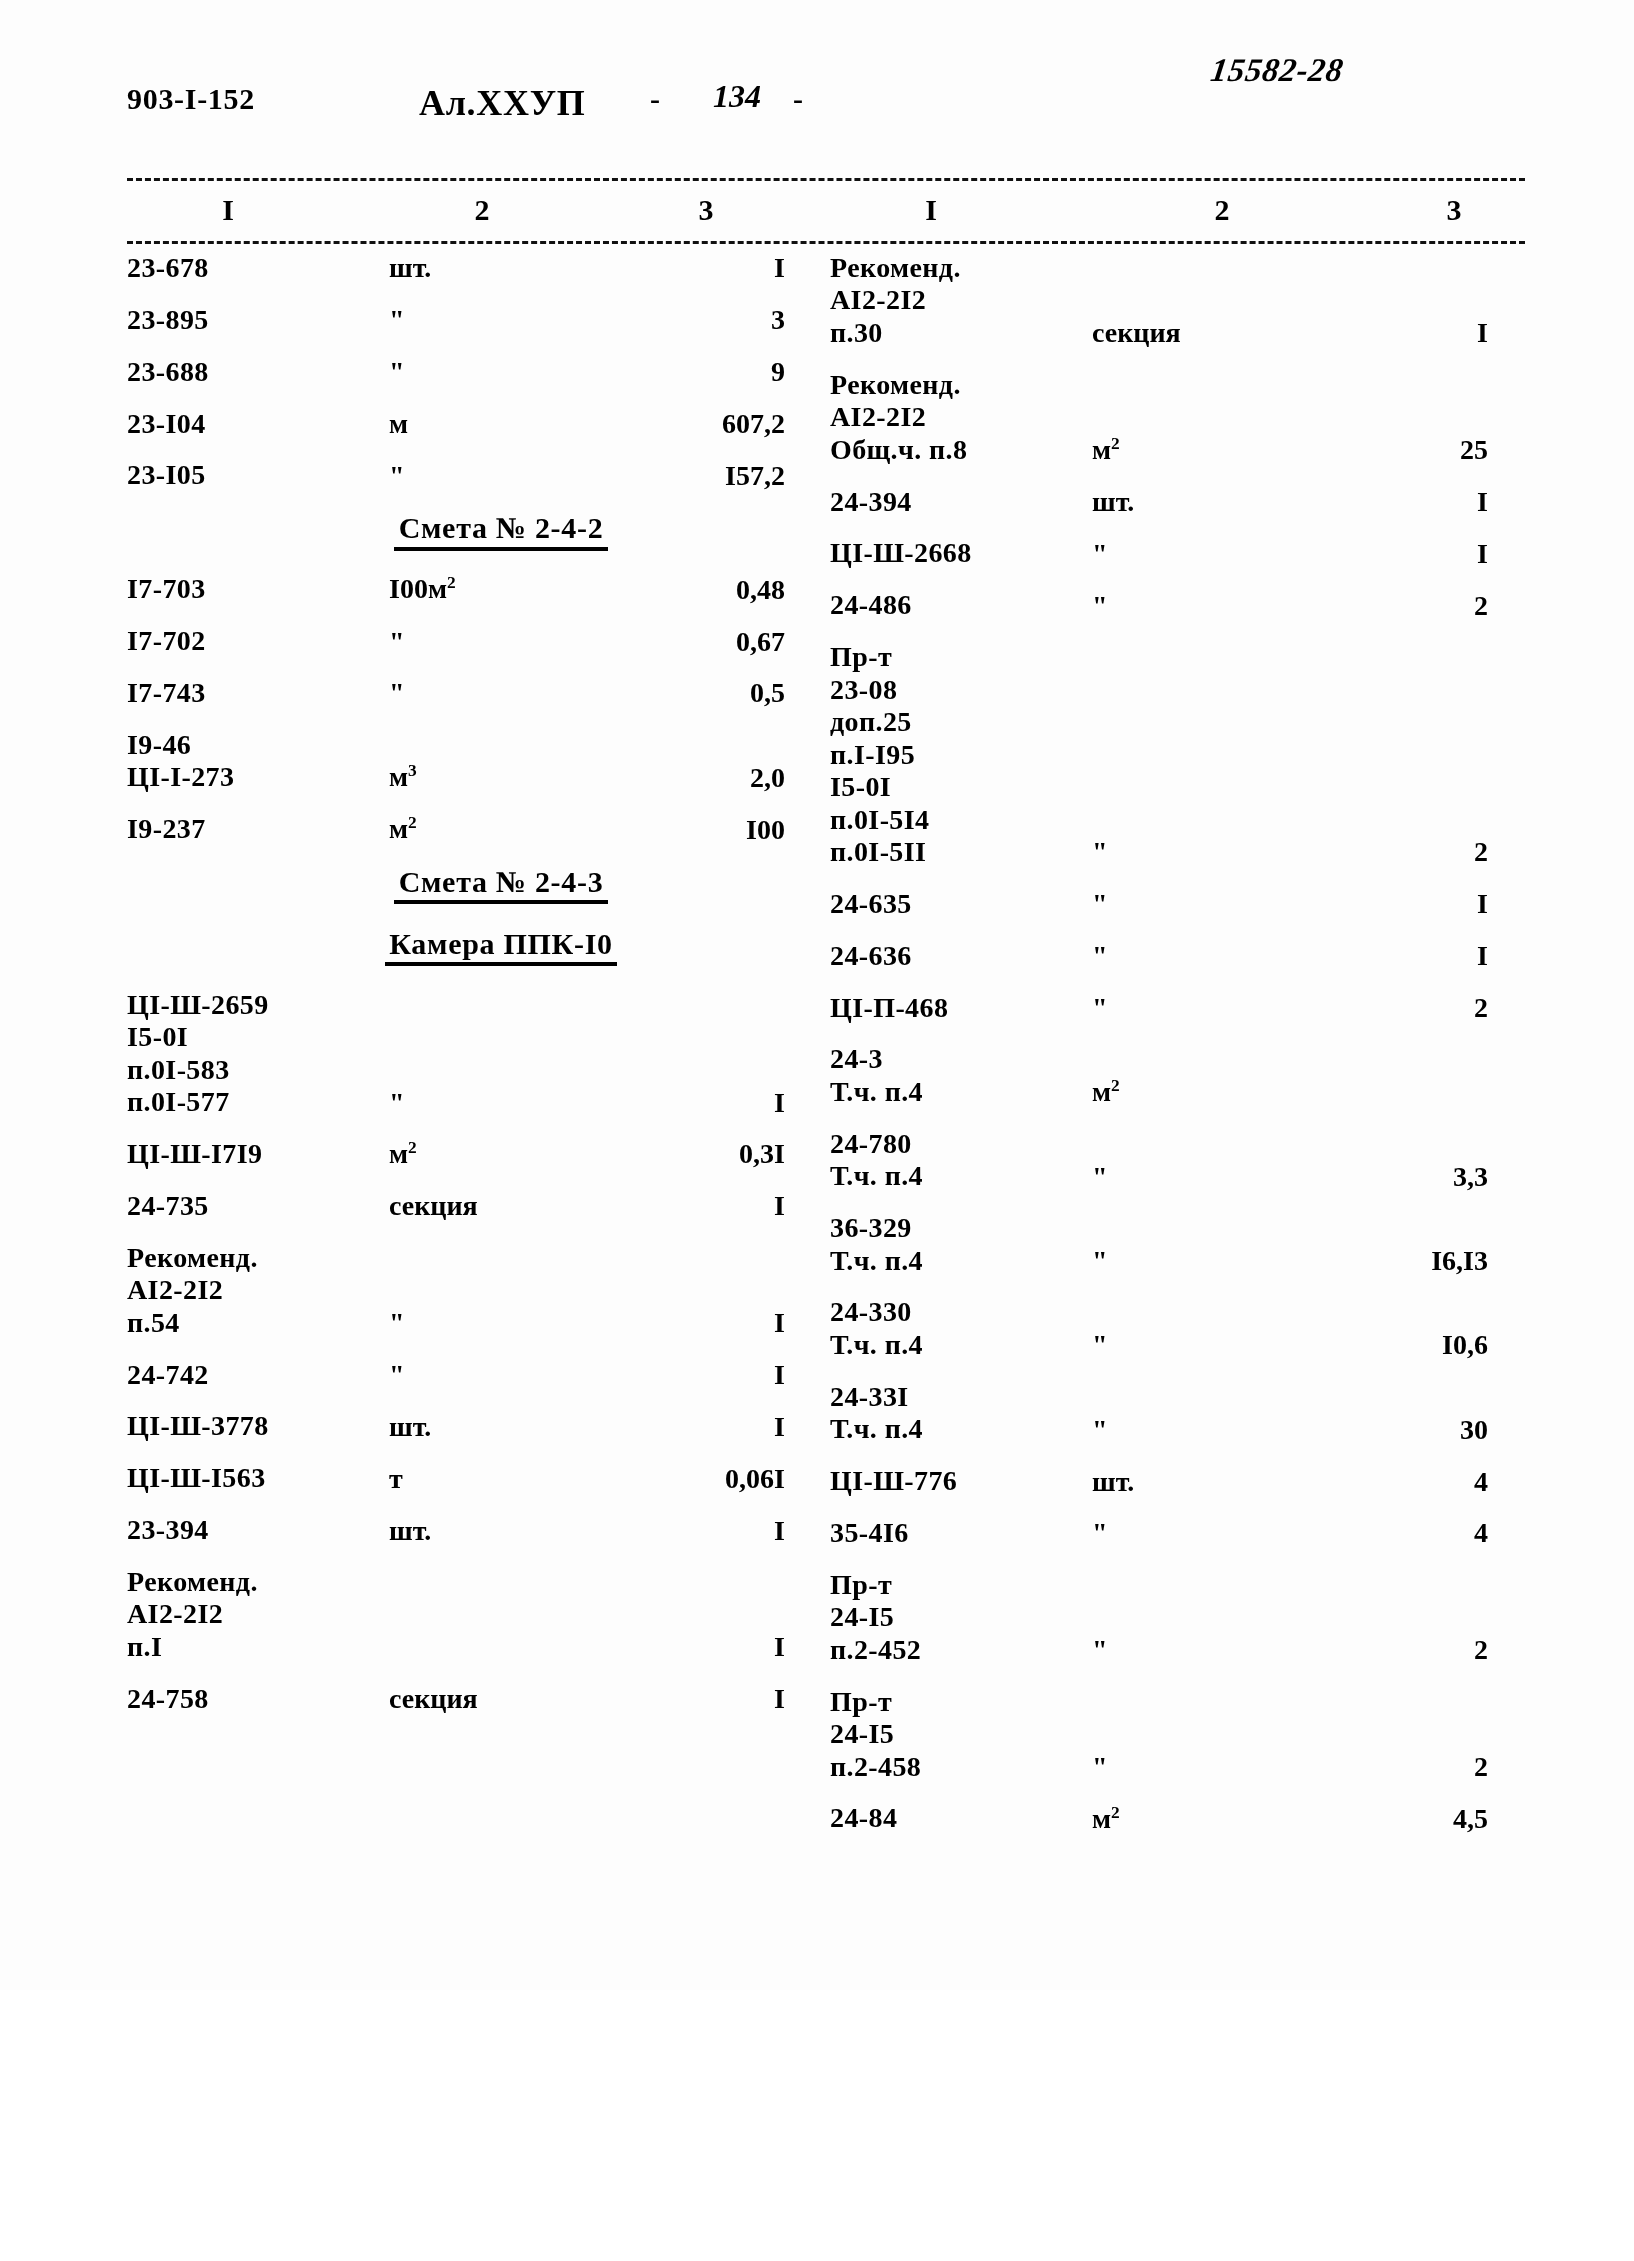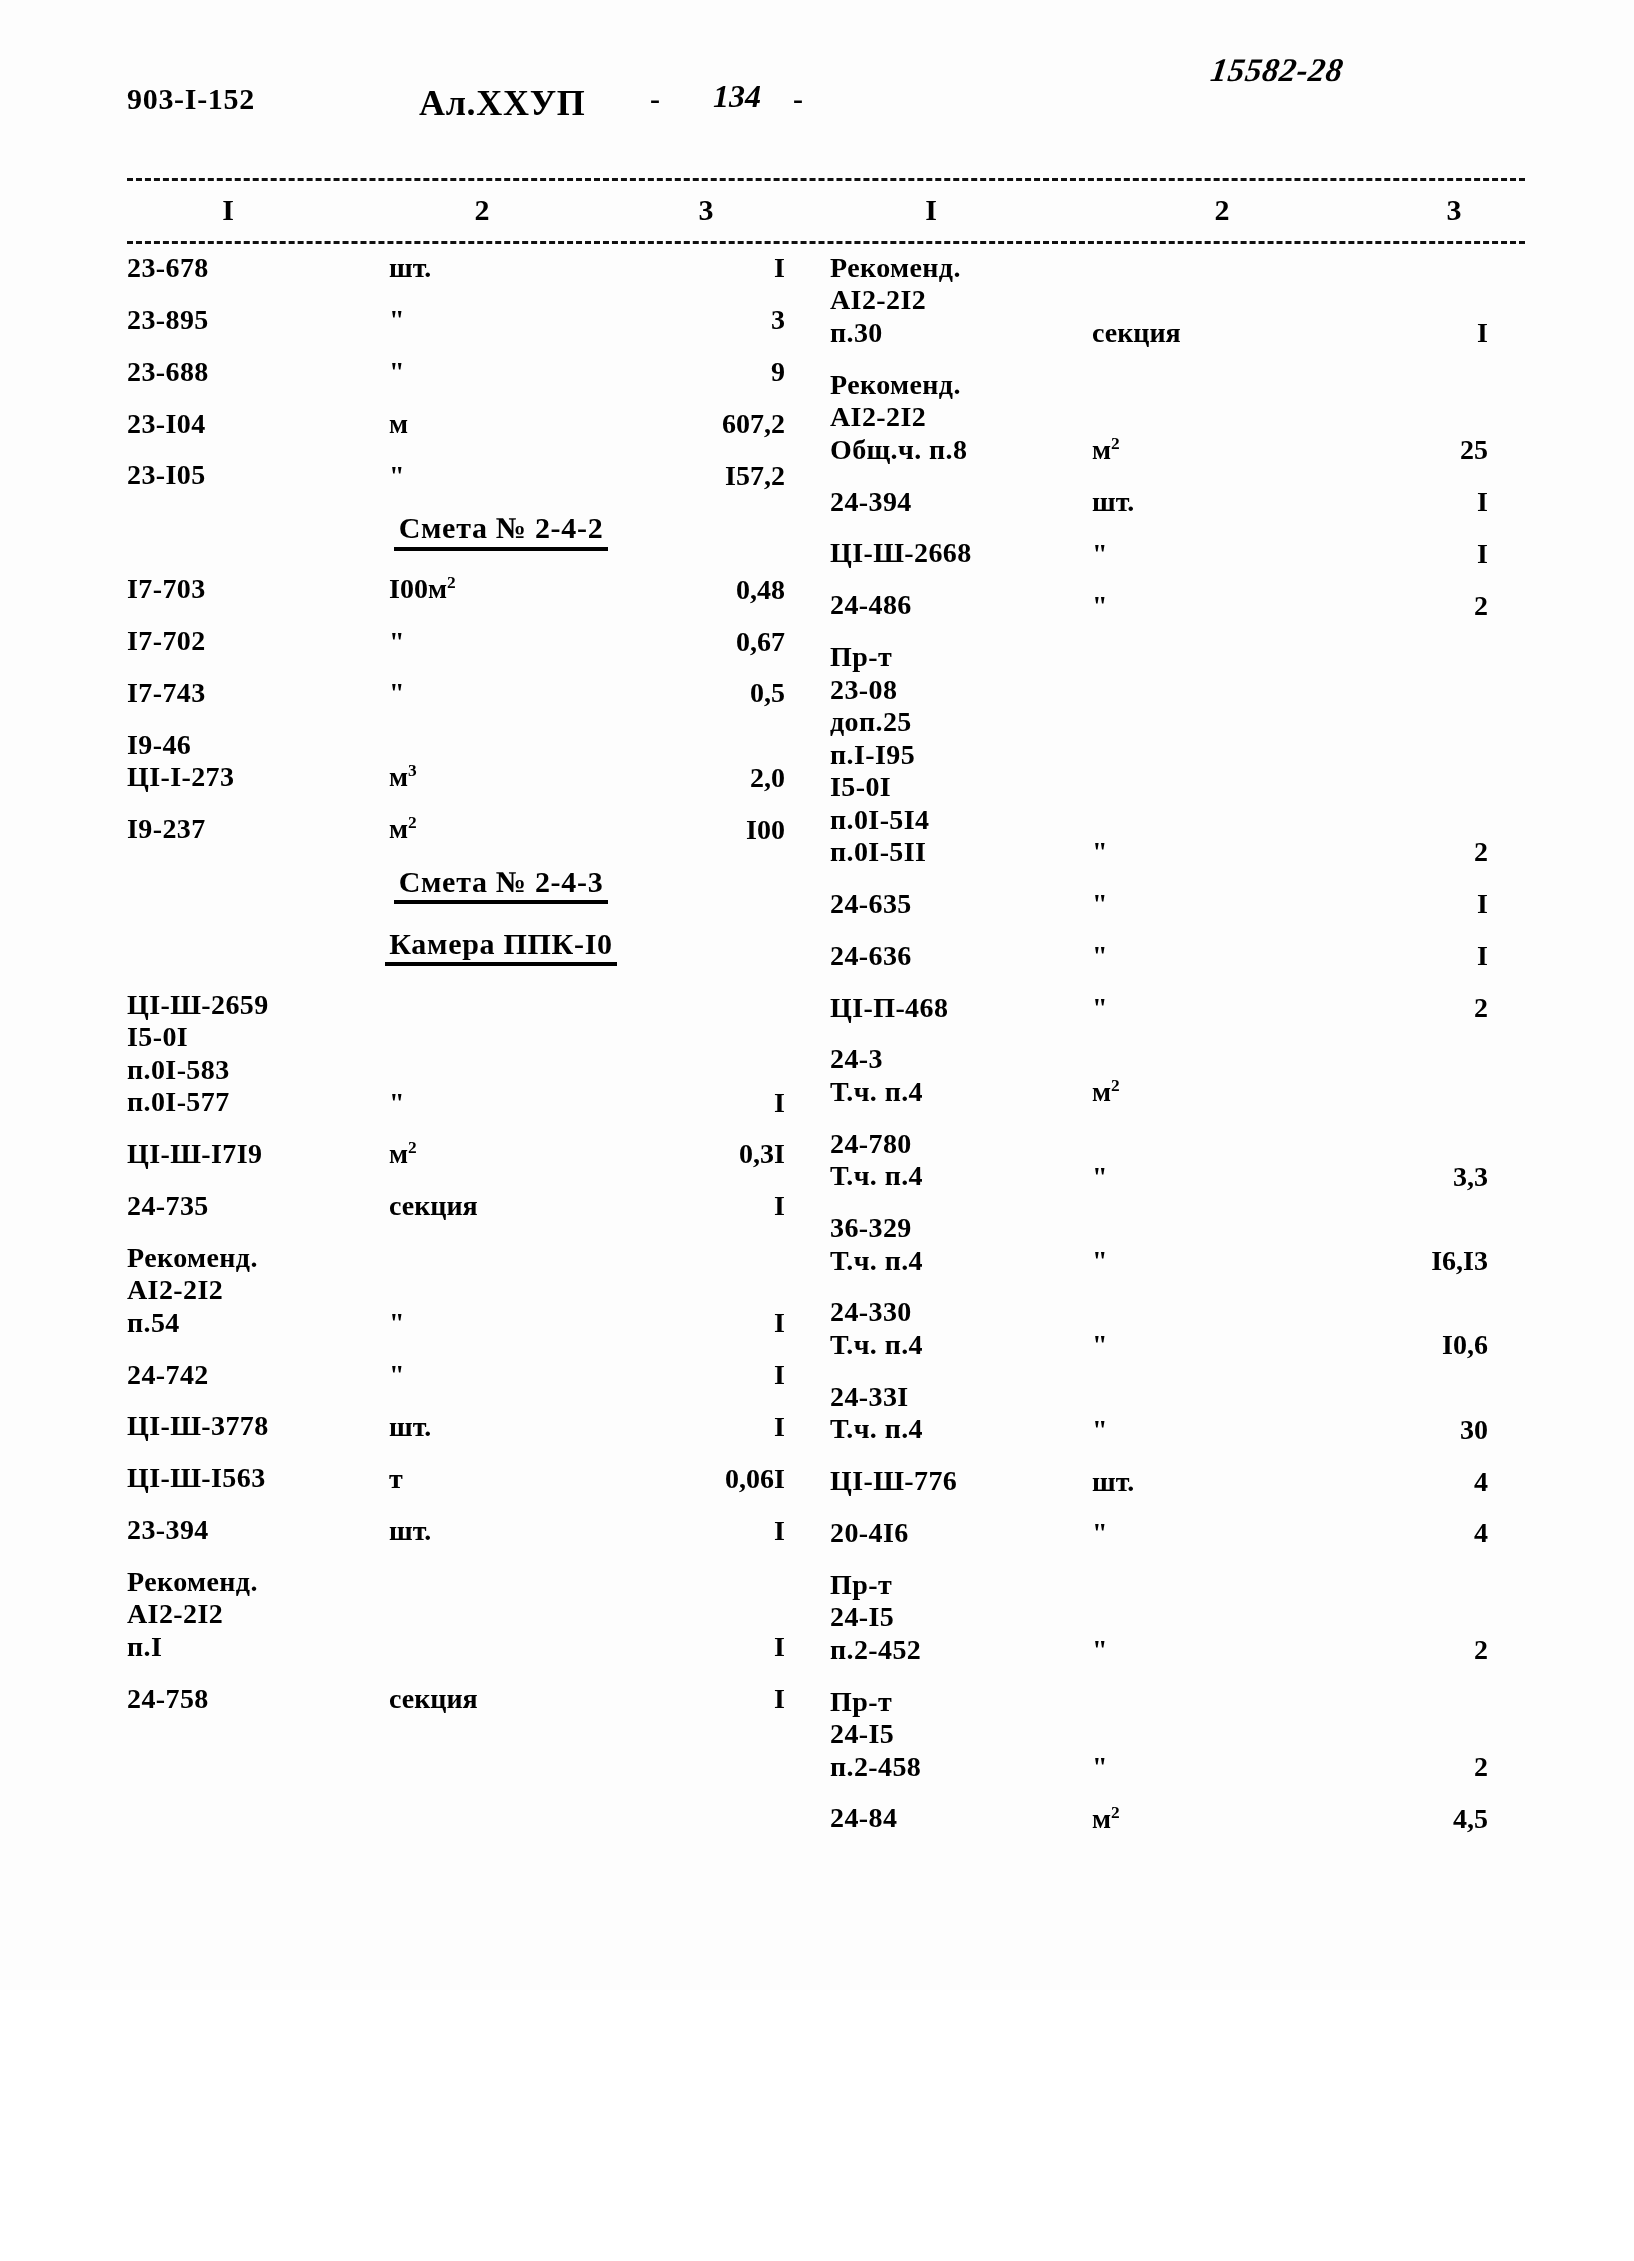--- a/index.html
+++ b/index.html
@@ -206,21 +206,21 @@
 Т.ч.  п.4</span><span class="c2"><span>м</span><sup>2</sup></span><span class="c3"></span></div>
       <div class="row tall"><span class="c1">24-780
 Т.ч.  п.4</span><span class="c2">"</span><span class="c3">3,3</span></div>
       <div class="row tall"><span class="c1">36-329
 Т.ч.  п.4</span><span class="c2">"</span><span class="c3">I6,I3</span></div>
       <div class="row tall"><span class="c1">24-330
 Т.ч.  п.4</span><span class="c2">"</span><span class="c3">I0,6</span></div>
       <div class="row tall"><span class="c1">24-33I
 Т.ч.  п.4</span><span class="c2">"</span><span class="c3">30</span></div>
       <div class="row"><span class="c1">ЦI-Ш-776</span><span class="c2">шт.</span><span class="c3">4</span></div>
-      <div class="row"><span class="c1">20-4I6</span><span class="c2">"</span><span class="c3">4</span></div>
+      <div class="row"><span class="c1">35-4I6</span><span class="c2">"</span><span class="c3">4</span></div>
       <div class="row tall"><span class="c1">Пр-т
 24-I5
 п.2-452</span><span class="c2">"</span><span class="c3">2</span></div>
       <div class="row tall"><span class="c1">Пр-т
 24-I5
 п.2-458</span><span class="c2">"</span><span class="c3">2</span></div>
       <div class="row"><span class="c1">24-84</span><span class="c2"><span>м</span><sup>2</sup></span><span class="c3">4,5</span></div>
     </div>
 
 </div>

